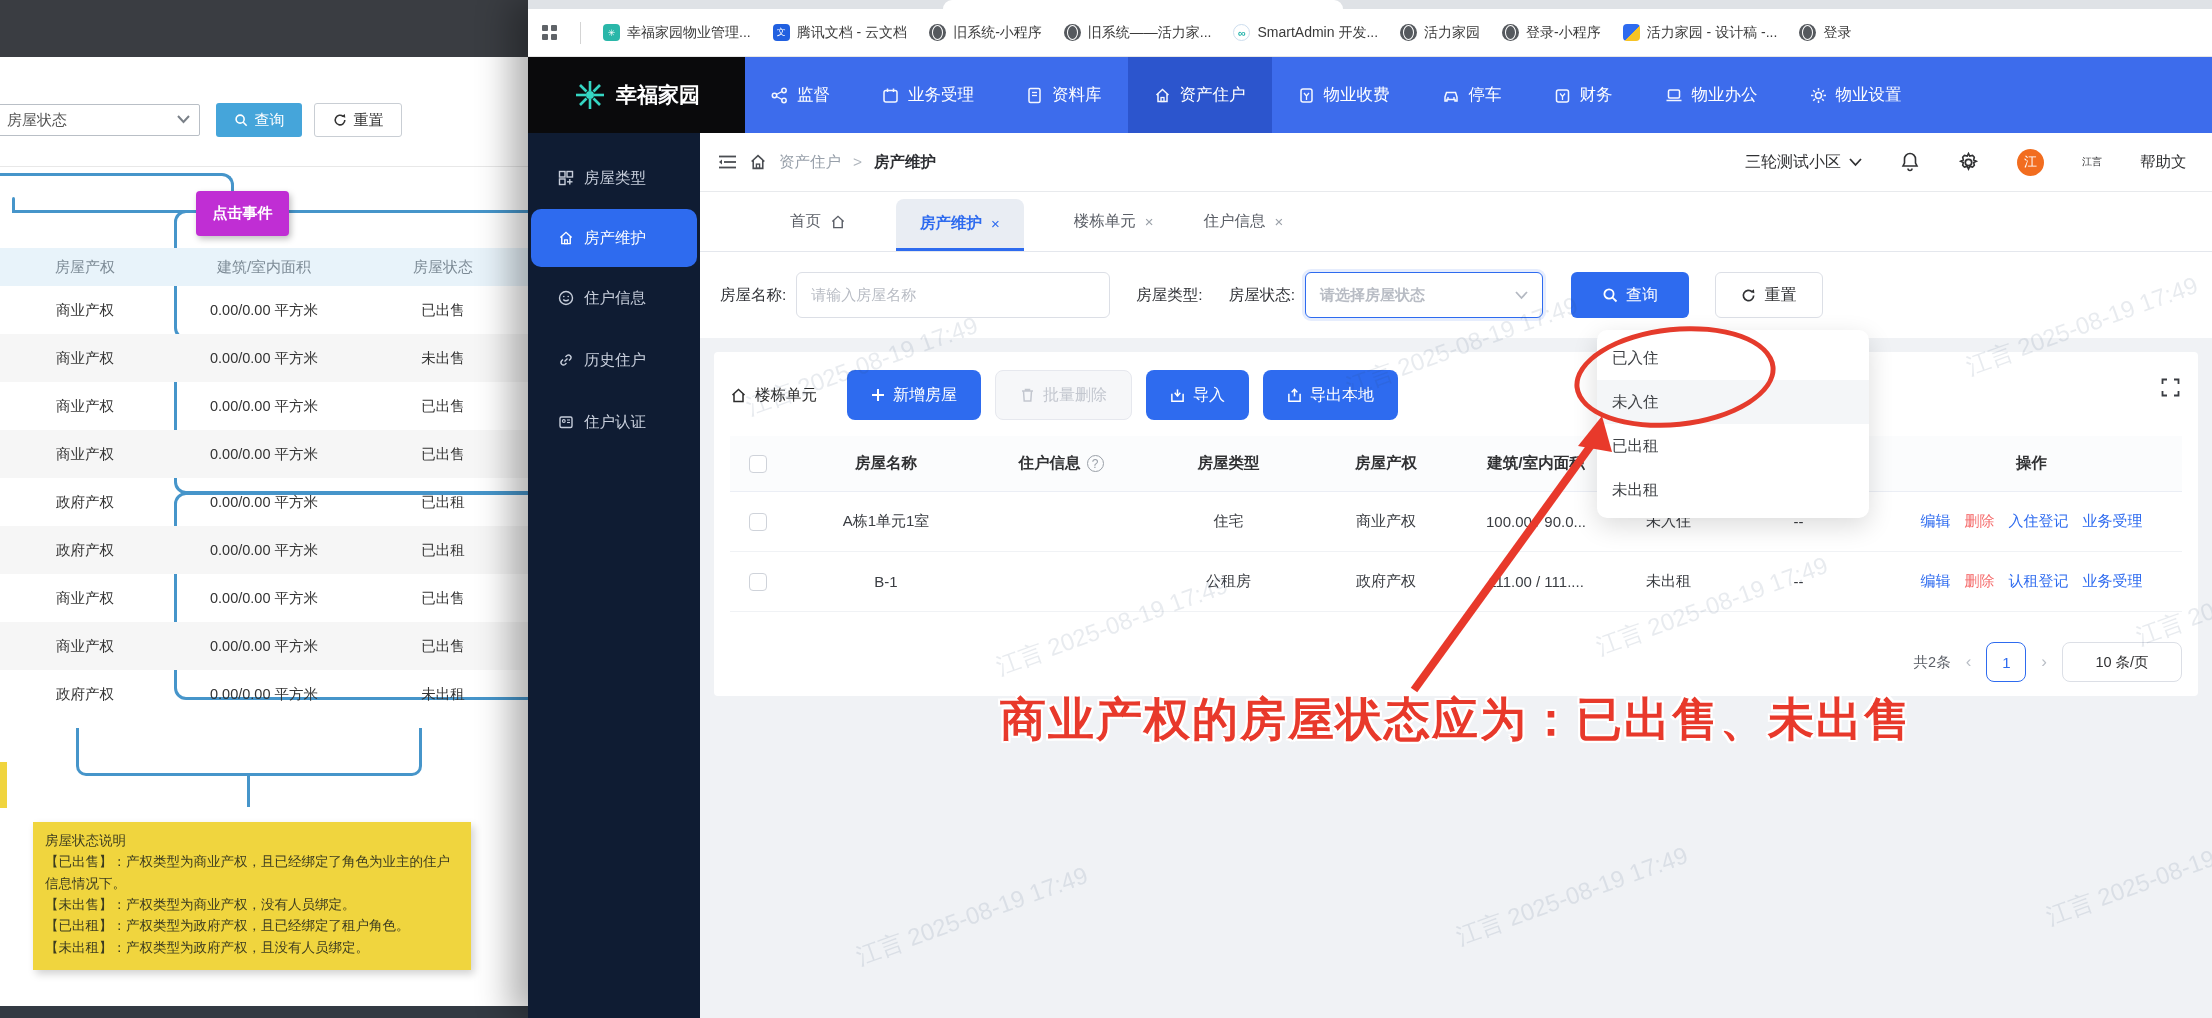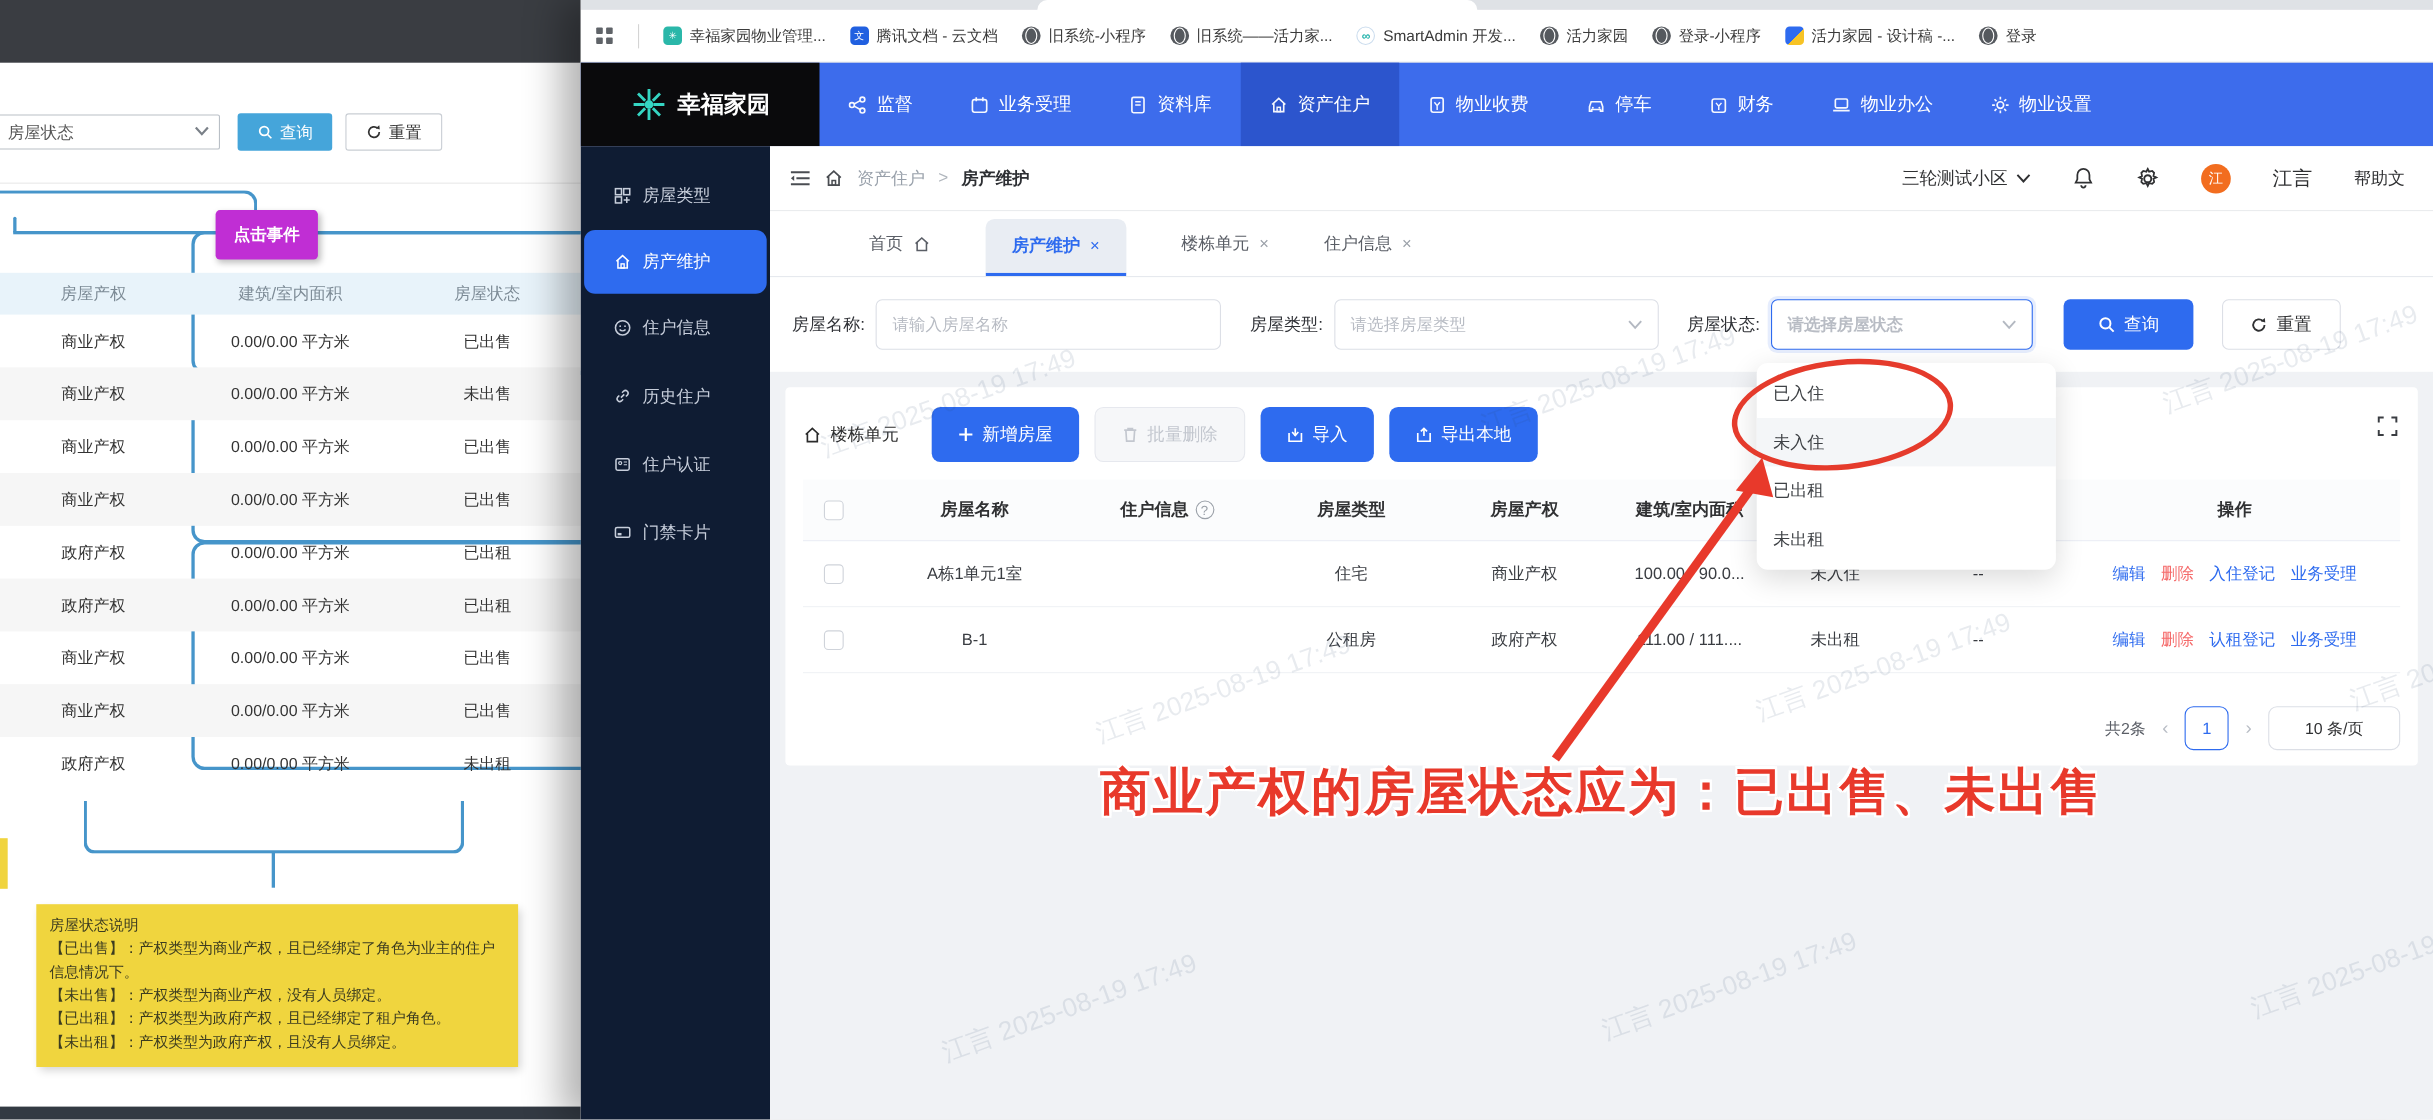--- a/index.html
+++ b/index.html
@@ -68,21 +68,21 @@
   .sb-item svg { flex:none; }
 
   .content { flex:1; position:relative; background:#f0f2f5; overflow:hidden; }
   .crumbbar { height:59px; background:#fff; border-bottom:1px solid #e8eaed; display:flex; align-items:center; padding:0 20px 0 18px; gap:12px; font-size:15.5px; }
   .crumb-sec { color:#98a0aa; }
   .crumb-gt { color:#b0b6bd; }
   .crumb-page { color:#2d2f33; font-weight:bold; }
   .crumb-right { margin-left:auto; display:flex; align-items:center; gap:38px; }
   .community { display:flex; align-items:center; gap:8px; color:#303133; font-size:16px; cursor:pointer; }
   .avatar { width:27px; height:27px; border-radius:50%; background:#f26d1f; color:#fff; font-size:13px; display:flex; align-items:center; justify-content:center; }
-  .username { font-size:18px; color:#303133; }
+  .username { font-size:10px; color:#303133; }
   .helpdoc { font-size:15.5px; color:#303133; width:52px; overflow:hidden; white-space:nowrap; }
 
   .tabbar { height:60px; background:#fff; border-bottom:1px solid #e4e7ed; display:flex; align-items:center; padding-left:90px; gap:50px; font-size:15.5px; color:#5a5e66; }
   .ptab { display:flex; align-items:center; gap:9px; cursor:pointer; height:100%; }
   .ptab .x { color:#9aa0a8; font-size:15px; }
   .ptab.active { background:#e9edf3; border-radius:8px 8px 0 0; padding:0 24px; color:#2e6bef; font-weight:bold; border-bottom:3px solid #2e6bef; height:52px; align-self:flex-end; }
   .ptab.active .x { color:#2e6bef; font-weight:normal; }
 
   .filter-panel { height:86px; background:#fff; display:flex; align-items:center; padding:0 20px; gap:10px; white-space:nowrap; }
   .f-label { font-size:15.5px; color:#2f3136; margin-left:16px; }
@@ -427,27 +427,20 @@
           </div>
         <div class="sb-item">
             <svg width="16" height="16" viewBox="0 0 16 16">
               <rect x="2" y="3" width="12" height="10.5" rx="1.5" fill="none" stroke="#c7cedb" stroke-width="1.4"></rect>
               <circle cx="5.8" cy="7" r="1.4" fill="none" stroke="#c7cedb" stroke-width="1.1"></circle>
               <line x1="9" y1="6" x2="12" y2="6" stroke="#c7cedb" stroke-width="1.1"></line>
               <line x1="9" y1="8.5" x2="12" y2="8.5" stroke="#c7cedb" stroke-width="1.1"></line>
             </svg>
             <span>住户认证</span>
           </div>
-        <div class="sb-item">
-            <svg width="16" height="16" viewBox="0 0 16 16">
-              <rect x="1.5" y="3.5" width="13" height="9" rx="1.5" fill="none" stroke="#c7cedb" stroke-width="1.4"></rect>
-              <rect x="3.5" y="8.5" width="3.5" height="2.2" fill="#c7cedb"></rect>
-            </svg>
-            <span>门禁卡片</span>
-          </div>
       </div>
 
       <div class="content">
         <div class="crumbbar">
           <svg width="19" height="16" viewBox="0 0 19 16">
               <g stroke="#4a4d52" stroke-width="1.8">
                 <line x1="1" y1="2.5" x2="18" y2="2.5"></line>
                 <line x1="6" y1="8" x2="18" y2="8"></line>
                 <line x1="1" y1="13.5" x2="18" y2="13.5"></line>
               </g>
@@ -501,26 +494,20 @@
               <span class="x">×</span>
             </div>
         </div>
 
         <div class="filter-panel">
           <span class="f-label">房屋名称:</span>
           <div class="f-input">
               <span>请输入房屋名称</span>
             </div>
           <span class="f-label">房屋类型:</span>
-          <div class="f-select">
-              <span>请选择房屋类型</span>
-              <svg width="13" height="9" viewBox="0 0 13 9">
-                <polyline points="1,1 6.5,7 12,1" fill="none" stroke="#b4b9c2" stroke-width="1.8"></polyline>
-              </svg>
-            </div>
           <span class="f-label">房屋状态:</span>
           <div class="f-select focused">
               <span>请选择房屋状态</span>
               <svg width="13" height="9" viewBox="0 0 13 9">
                 <polyline points="1,1 6.5,7 12,1" fill="none" stroke="#b4b9c2" stroke-width="1.8"></polyline>
               </svg>
             </div>
           <button class="btn btn-primary btn-query">
               <svg width="16" height="16" viewBox="0 0 16 16">
                 <circle cx="7" cy="7" r="4.6" fill="none" stroke="#fff" stroke-width="1.8"></circle>

